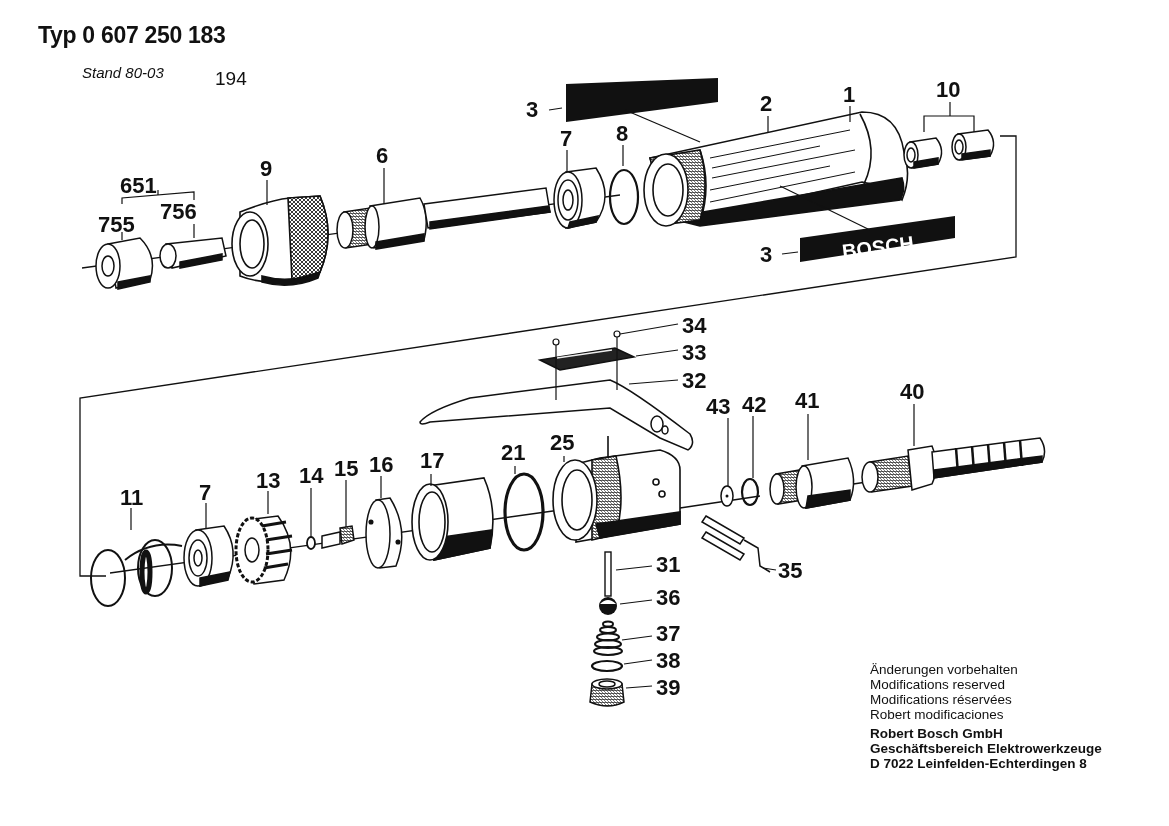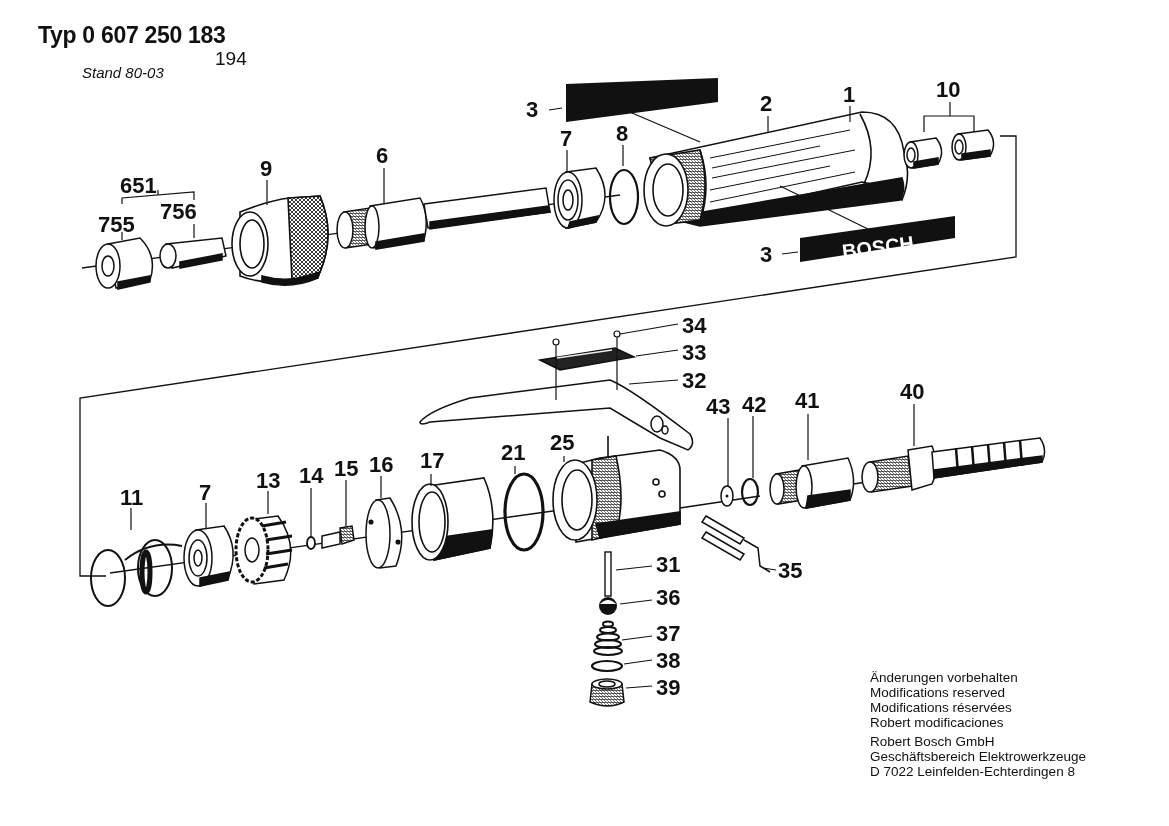--- a/index.html
+++ b/index.html
@@ -1,24 +1,24 @@
 <!DOCTYPE html>
 <html><head>
 <meta charset="utf-8">
 <style>
   html, body { margin: 0; padding: 0; background: #ffffff; }
   body { width: 1169px; height: 826px; position: relative; overflow: hidden; font-family: "Liberation Sans", sans-serif; color: #111; }
   .hdr-title { position: absolute; left: 38px; top: 22px; font-size: 23px; font-weight: bold; letter-spacing: -0.3px; }
   .hdr-stand { position: absolute; left: 82px; top: 64px; font-size: 15px; font-style: italic; }
-  .hdr-page { position: absolute; left: 215px; top: 48px; font-size: 19px; }
+  .hdr-page { position: absolute; left: 215px; top: 68px; font-size: 19px; }
   svg.drawing { position: absolute; left: 0; top: 0; }
   .lbl { font-family: "Liberation Sans", sans-serif; font-weight: bold; font-size: 22px; fill: #111; }
-  .footer { position: absolute; left: 870px; top: 662px; font-size: 13.5px; line-height: 15px; margin-top: 8px; }
+  .footer { position: absolute; left: 870px; top: 662px; font-size: 13.5px; line-height: 15px; }
   .footer .gap { height: 4px; }
-  .footer .b { font-weight: normal; }
+  .footer .b { font-weight: bold; }
 </style>
 </head>
 <body>
 
 <div class="hdr-title">Typ 0 607 250 183</div>
 <div class="hdr-stand">Stand 80-03</div>
 <div class="hdr-page">194</div>
 
 <svg class="drawing" width="1169" height="826" viewBox="0 0 1169 826" xmlns="http://www.w3.org/2000/svg">
   <defs>

